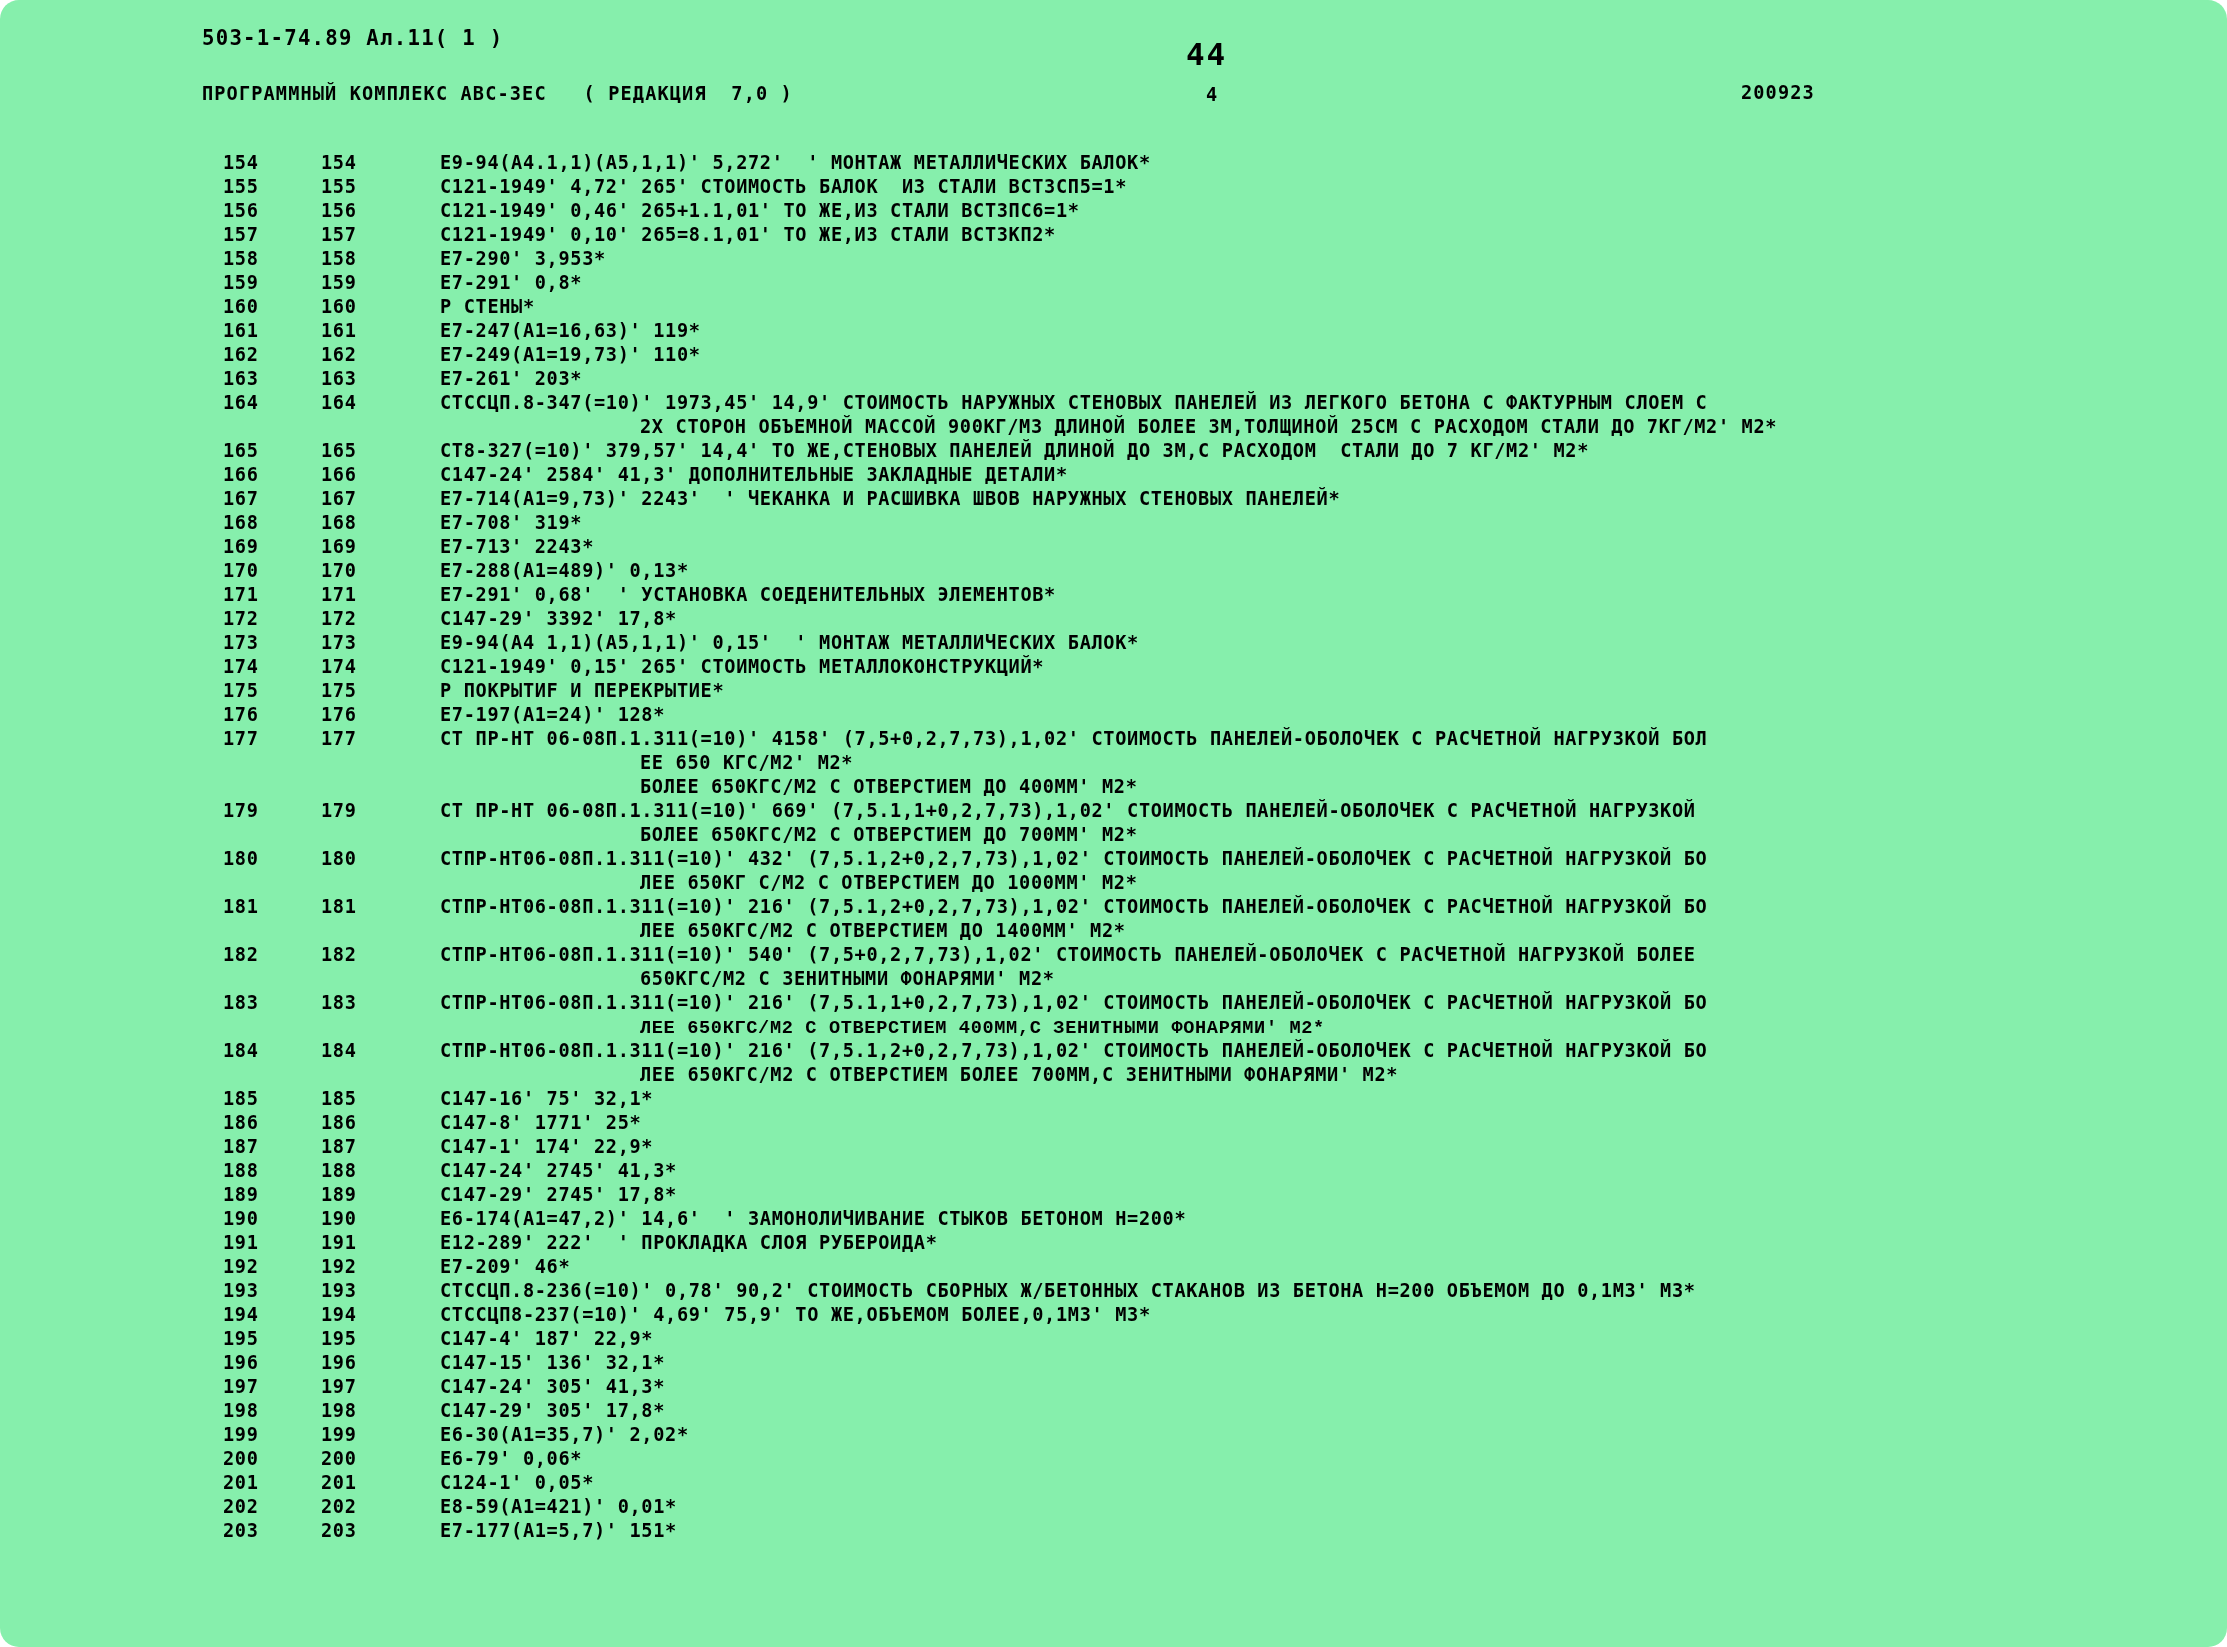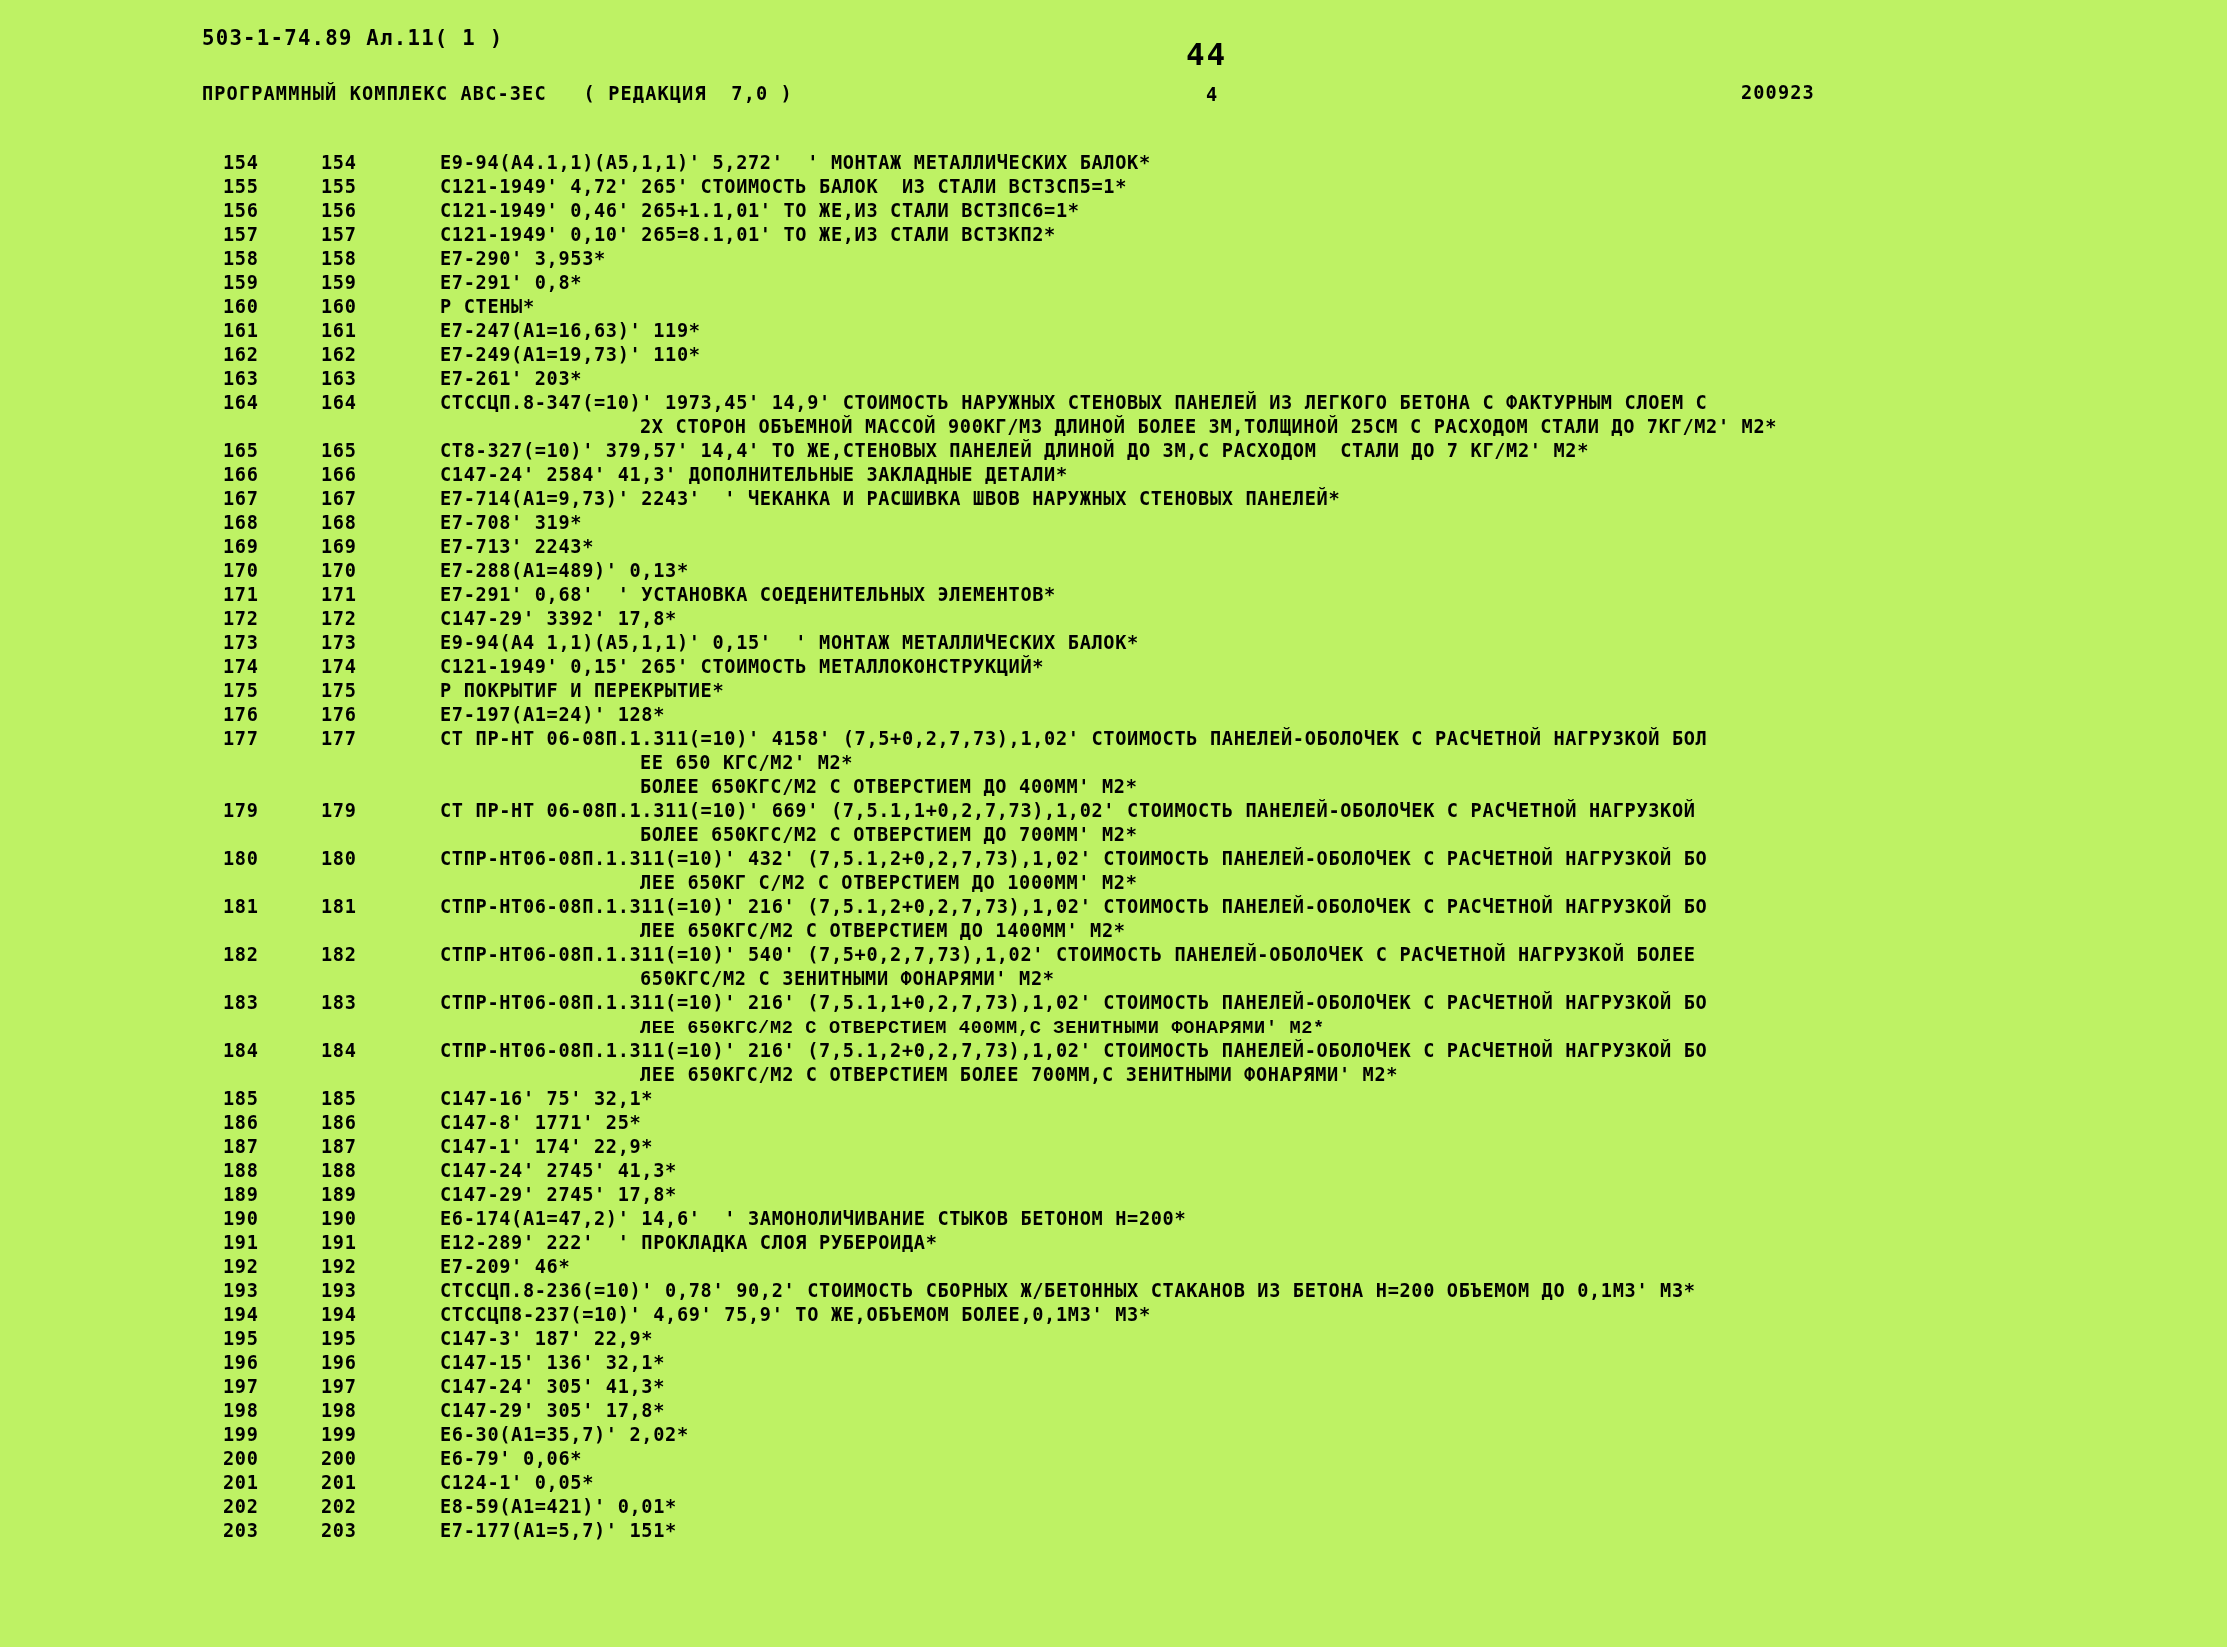--- a/index.html
+++ b/index.html
@@ -14,21 +14,22 @@
     font-family: "DejaVu Sans Mono", "Liberation Mono", monospace;
     color: #000000;
     overflow: hidden;
     position: relative;
   }
 
   .page {
     position: relative;
     width: 2227px;
     height: 1647px;
-    background: #bef264;
+    background: #86efac;
+    border-radius: 19px;
   }
 
   
   .hdr {
     position: absolute;
     font-weight: 700;
     letter-spacing: 0.06em;
     white-space: pre;
   }
   .hdr-doc-code {
@@ -161,21 +162,21 @@
       <div class="row"><span class="num-a">185</span><span class="num-b">185</span><span class="code-text">C147-16' 75' 32,1*</span></div>
       <div class="row"><span class="num-a">186</span><span class="num-b">186</span><span class="code-text">C147-8' 1771' 25*</span></div>
       <div class="row"><span class="num-a">187</span><span class="num-b">187</span><span class="code-text">C147-1' 174' 22,9*</span></div>
       <div class="row"><span class="num-a">188</span><span class="num-b">188</span><span class="code-text">C147-24' 2745' 41,3*</span></div>
       <div class="row"><span class="num-a">189</span><span class="num-b">189</span><span class="code-text">C147-29' 2745' 17,8*</span></div>
       <div class="row"><span class="num-a">190</span><span class="num-b">190</span><span class="code-text">E6-174(A1=47,2)' 14,6'  ' ЗАМОНОЛИЧИВАНИЕ СТЫКОВ БЕТОНОМ H=200*</span></div>
       <div class="row"><span class="num-a">191</span><span class="num-b">191</span><span class="code-text">E12-289' 222'  ' ПРОКЛАДКА СЛОЯ РУБЕРОИДА*</span></div>
       <div class="row"><span class="num-a">192</span><span class="num-b">192</span><span class="code-text">E7-209' 46*</span></div>
       <div class="row"><span class="num-a">193</span><span class="num-b">193</span><span class="code-text">СТССЦП.8-236(=10)' 0,78' 90,2' СТОИМОСТЬ СБОРНЫХ Ж/БЕТОННЫХ СТАКАНОВ ИЗ БЕТОНА H=200 ОБЪЕМОМ ДО 0,1М3' М3*</span></div>
       <div class="row"><span class="num-a">194</span><span class="num-b">194</span><span class="code-text">СТССЦП8-237(=10)' 4,69' 75,9' ТО ЖЕ,ОБЪЕМОМ БОЛЕЕ,0,1М3' М3*</span></div>
-      <div class="row"><span class="num-a">195</span><span class="num-b">195</span><span class="code-text">C147-3' 187' 22,9*</span></div>
+      <div class="row"><span class="num-a">195</span><span class="num-b">195</span><span class="code-text">C147-4' 187' 22,9*</span></div>
       <div class="row"><span class="num-a">196</span><span class="num-b">196</span><span class="code-text">C147-15' 136' 32,1*</span></div>
       <div class="row"><span class="num-a">197</span><span class="num-b">197</span><span class="code-text">C147-24' 305' 41,3*</span></div>
       <div class="row"><span class="num-a">198</span><span class="num-b">198</span><span class="code-text">C147-29' 305' 17,8*</span></div>
       <div class="row"><span class="num-a">199</span><span class="num-b">199</span><span class="code-text">E6-30(A1=35,7)' 2,02*</span></div>
       <div class="row"><span class="num-a">200</span><span class="num-b">200</span><span class="code-text">E6-79' 0,06*</span></div>
       <div class="row"><span class="num-a">201</span><span class="num-b">201</span><span class="code-text">C124-1' 0,05*</span></div>
       <div class="row"><span class="num-a">202</span><span class="num-b">202</span><span class="code-text">E8-59(A1=421)' 0,01*</span></div>
       <div class="row"><span class="num-a">203</span><span class="num-b">203</span><span class="code-text">E7-177(A1=5,7)' 151*</span></div>
     </div>
 

